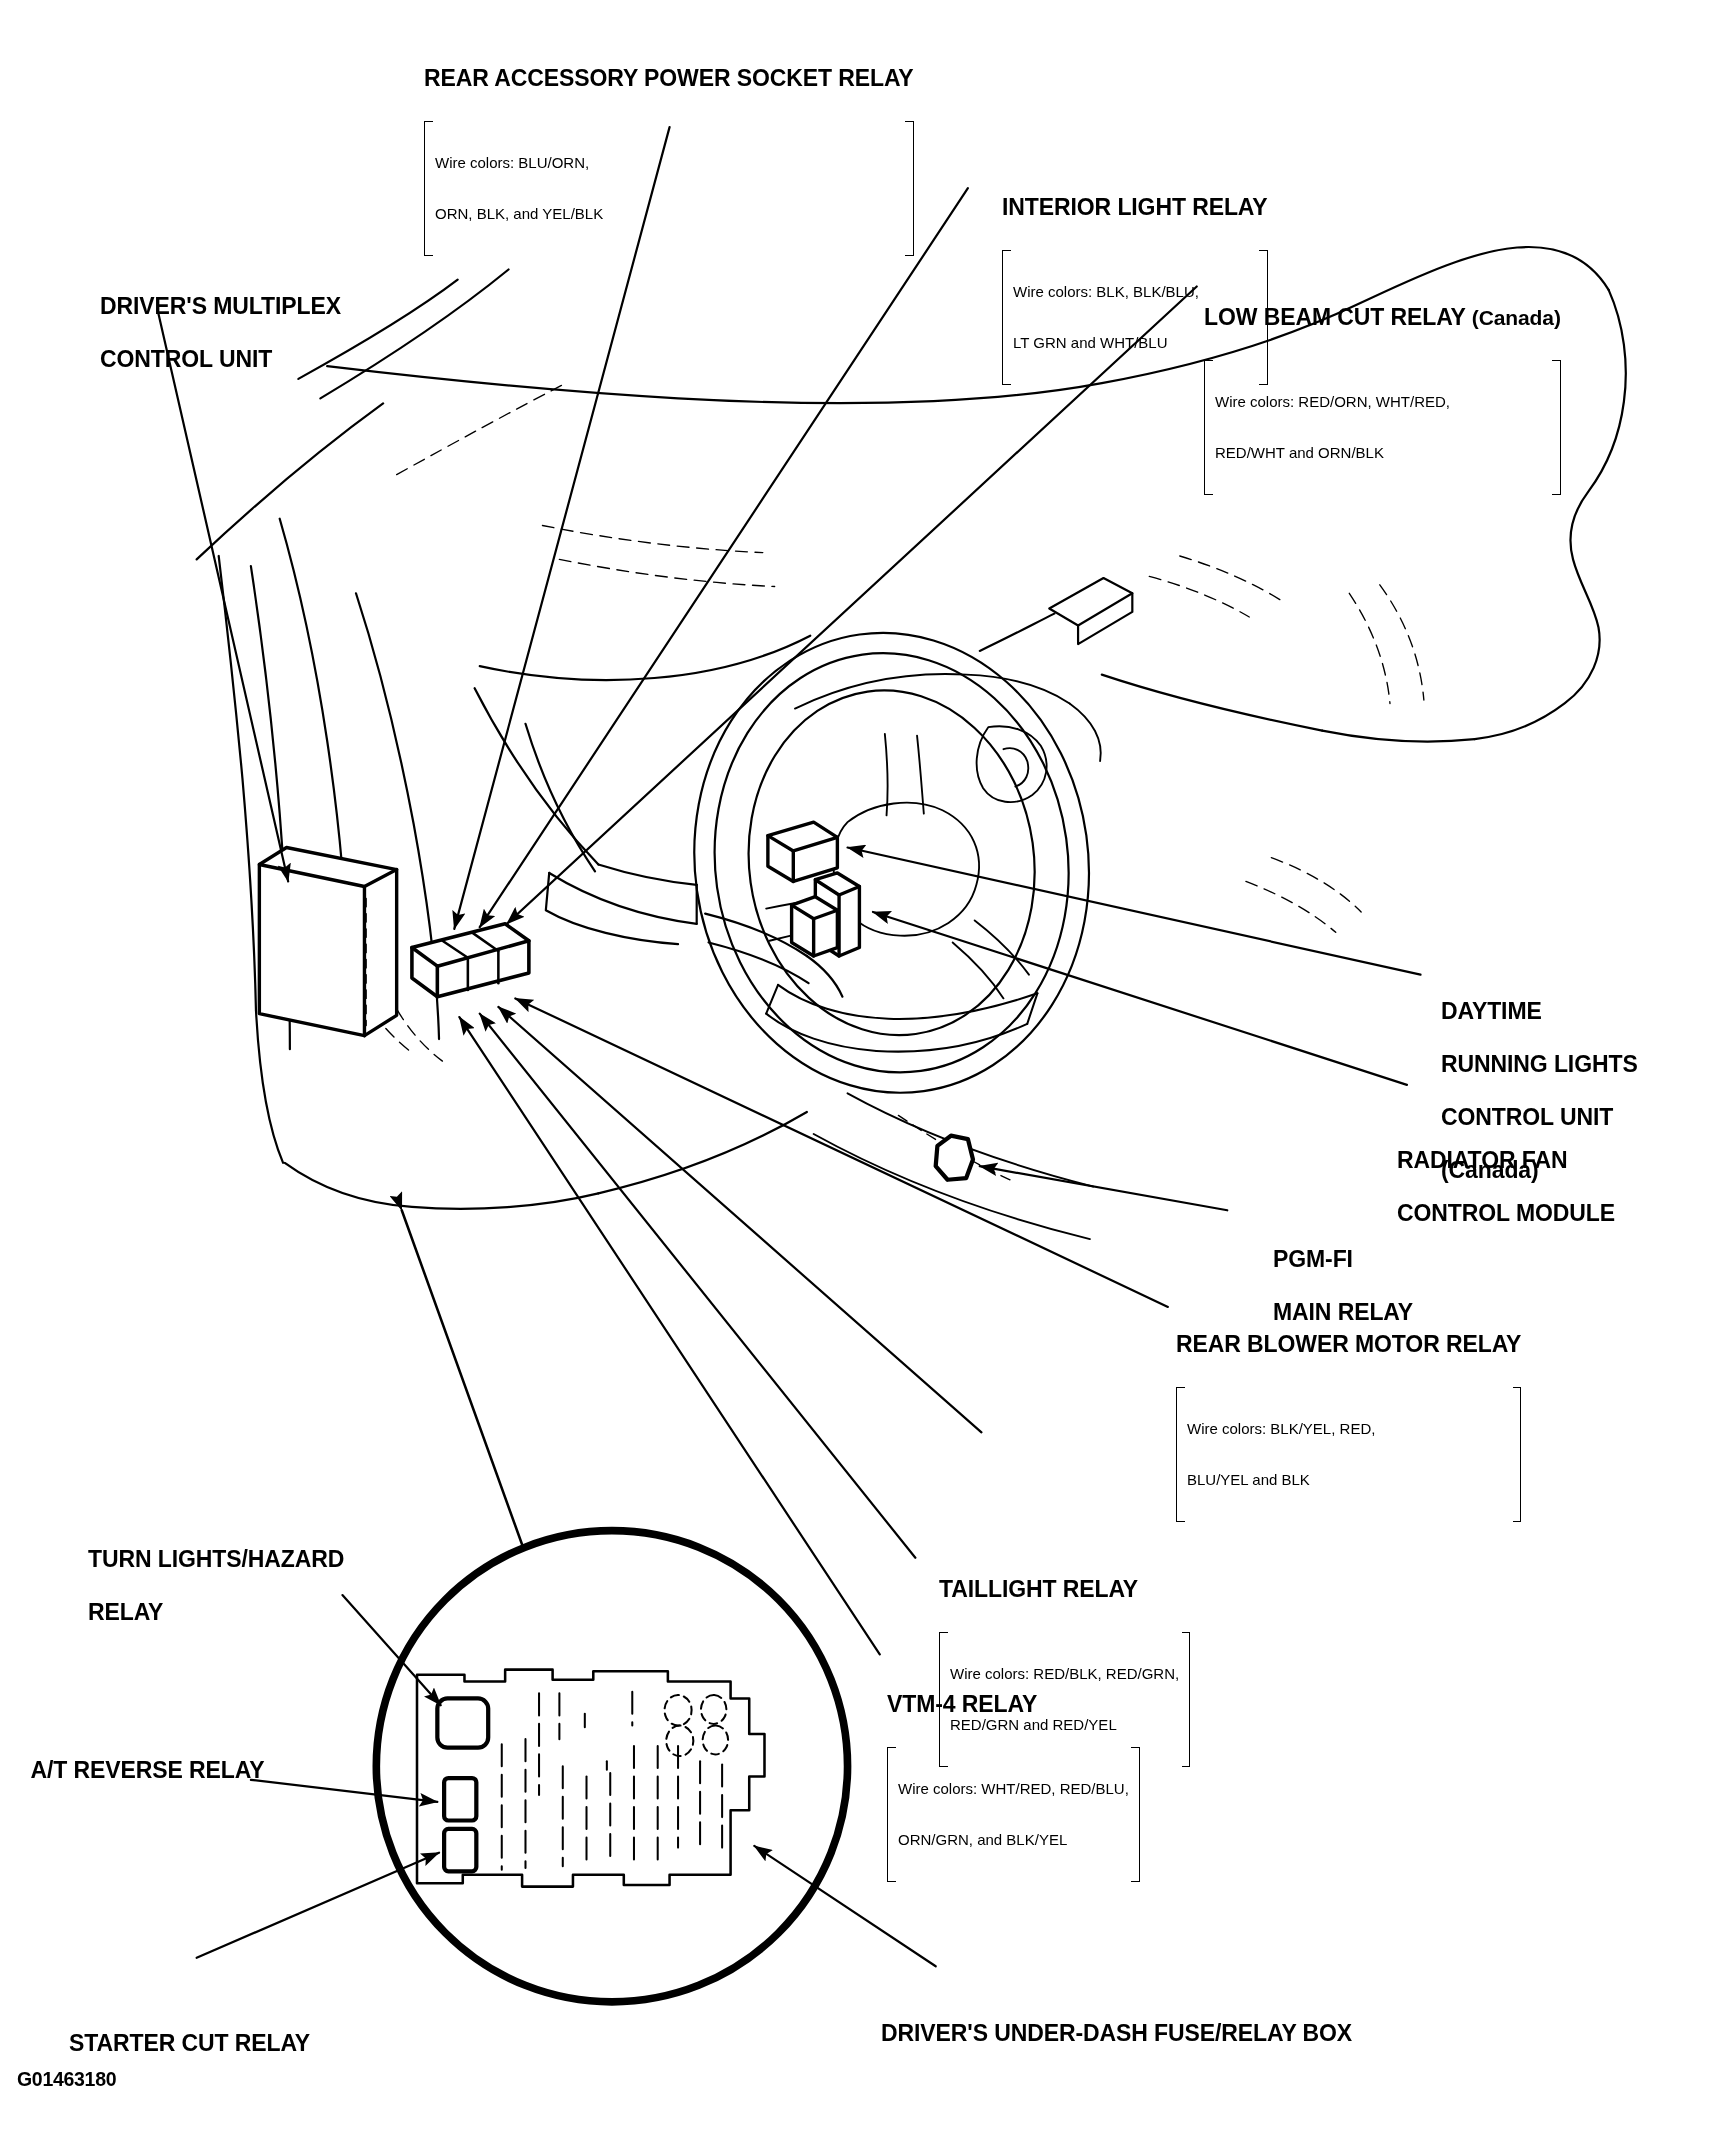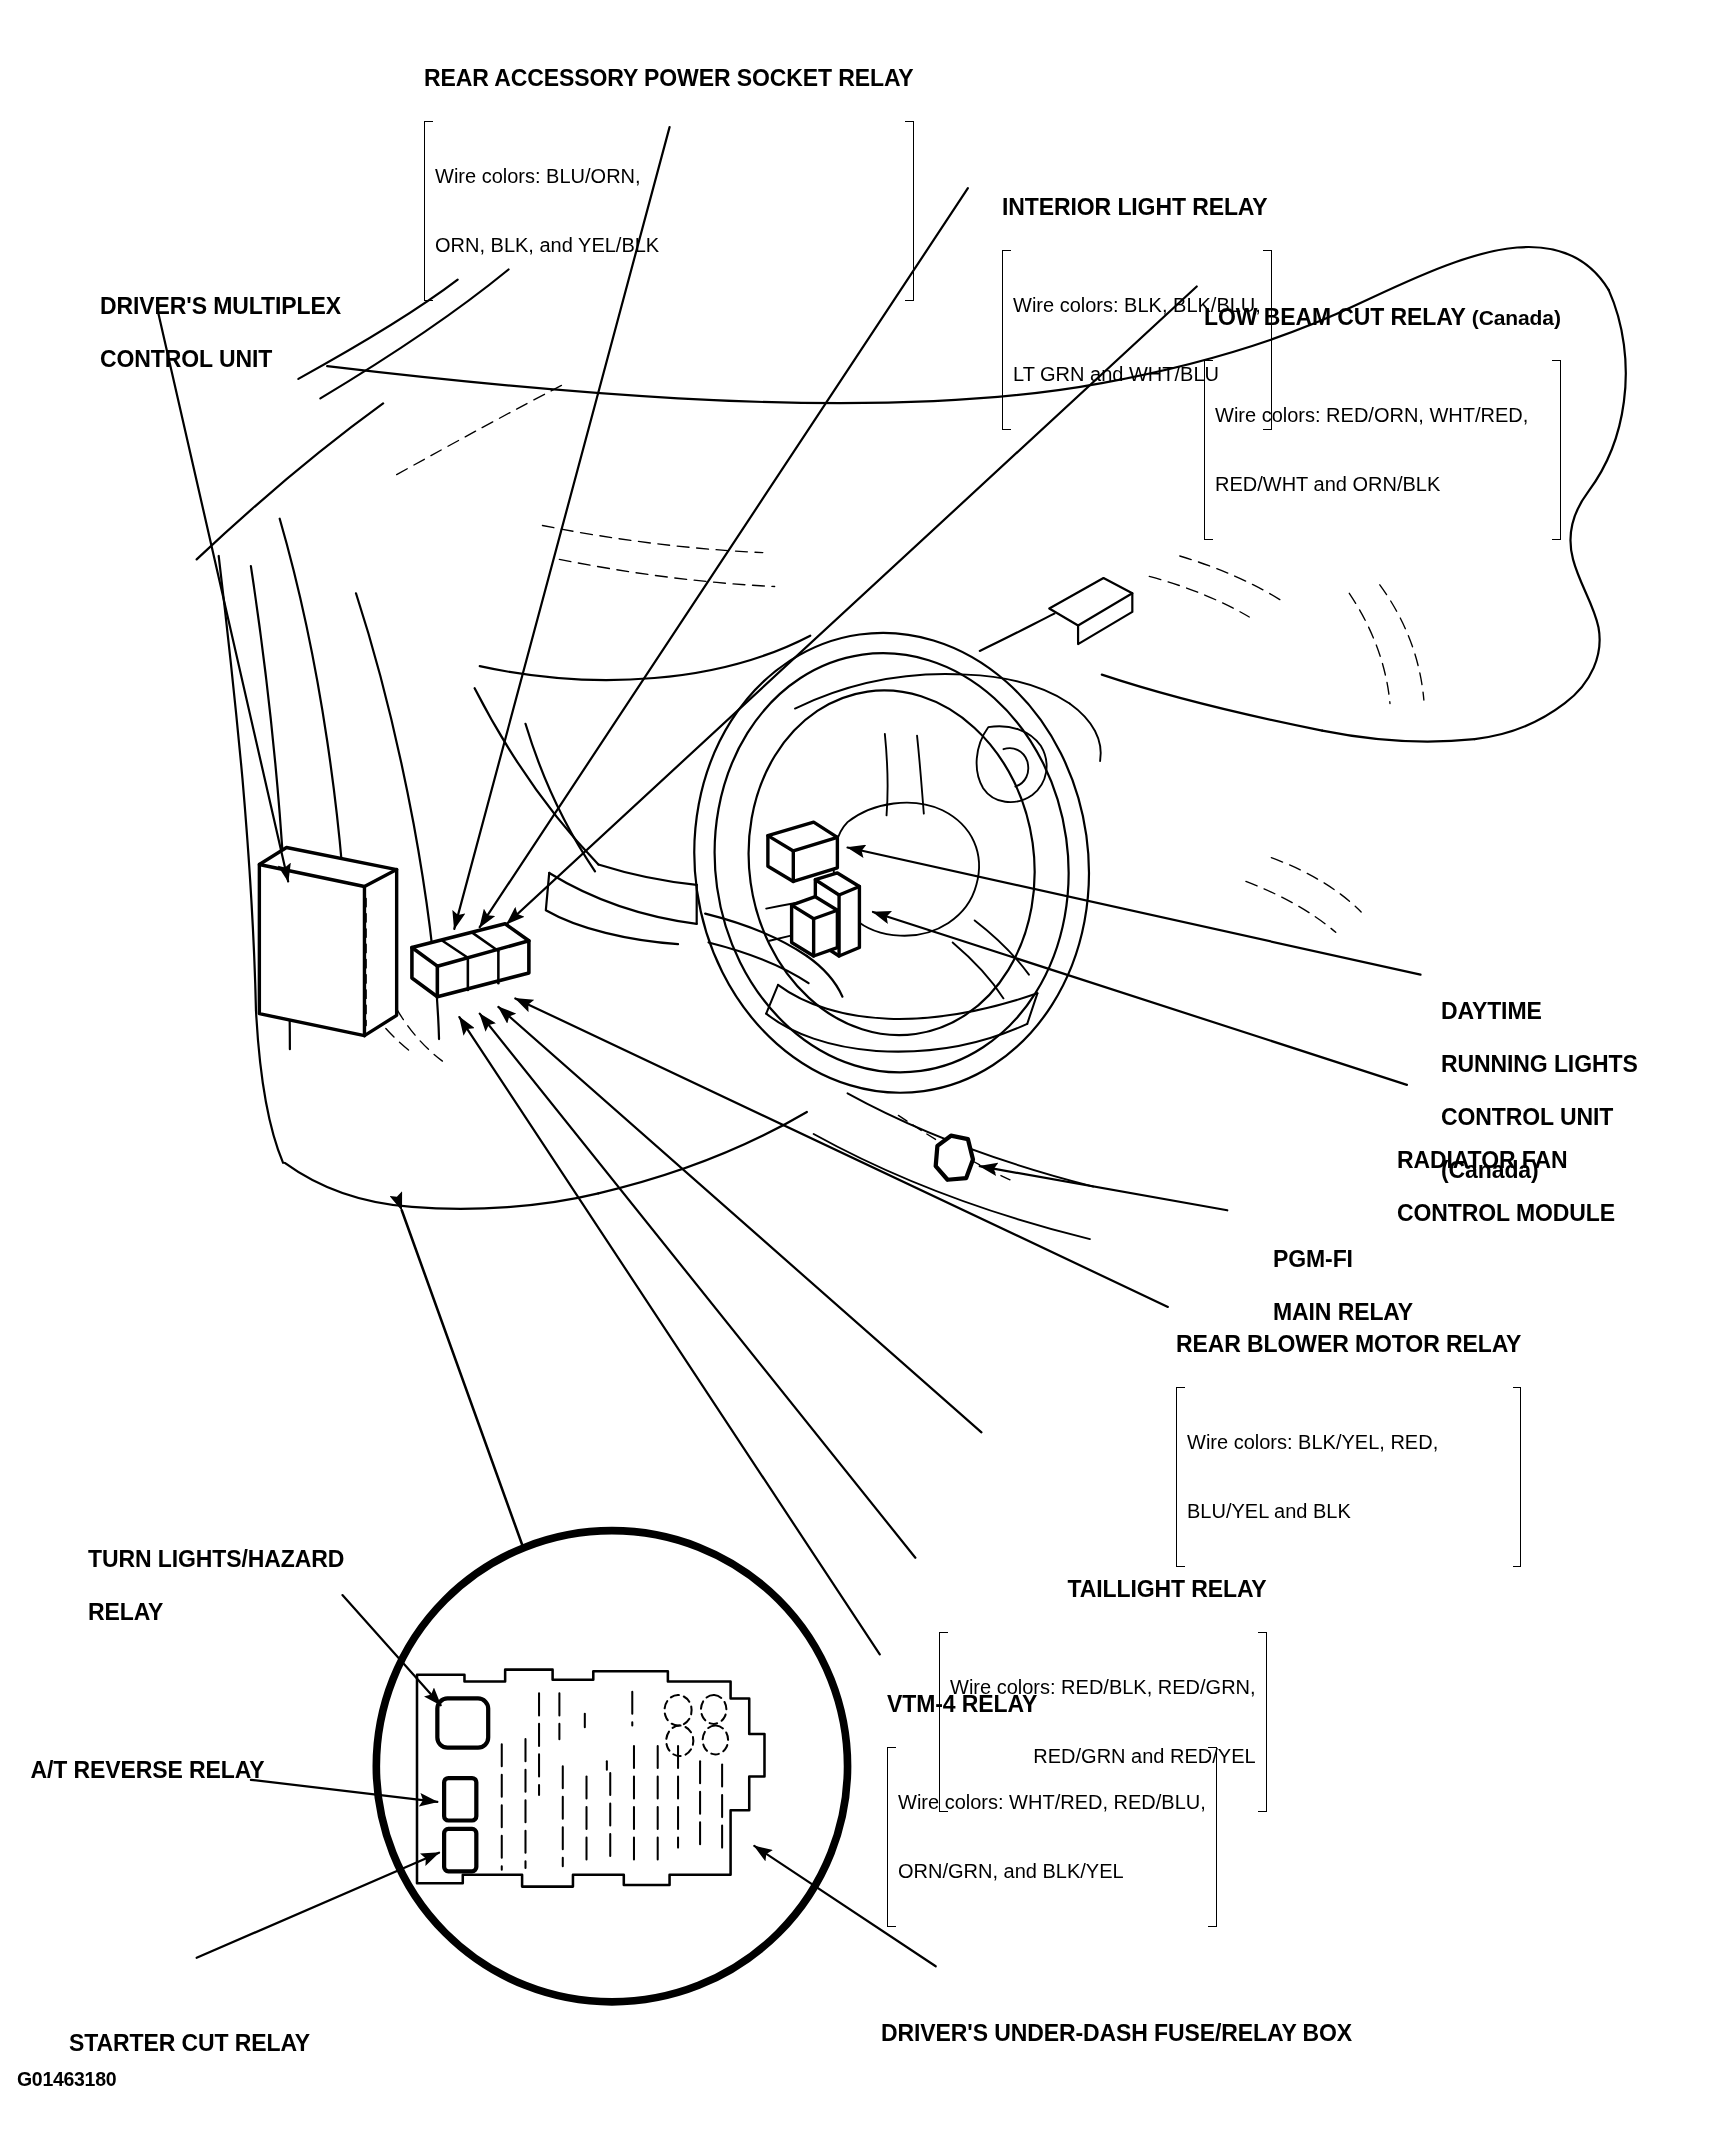--- a/index.html
+++ b/index.html
@@ -38,21 +38,21 @@
     letter-spacing: -0.1px;
     font-stretch: condensed;
   }
   .lbl .ttl .paren {
     font-weight: bold;
     font-size: 21px;
   }
   .wires {
     position: relative;
     display: block;
-    font-size: 20px;
+    font-size: 15px;
     line-height: 1.14;
     padding-left: 11px;
     padding-right: 11px;
     margin-top: 0.8px;
   }
   .wires .wline { display: block; }
   .wires::before,
   .wires::after {
     content: "";
     position: absolute;
@@ -374,21 +374,21 @@
       <span class="wline">BLU/YEL and BLK</span>
     </span>
   </div>
 
   <div class="lbl plain" style="left:1273px; top:1218px;">
     <span class="ttl">PGM-FI</span>
     <span class="ttl">MAIN RELAY</span>
   </div>
 
 
-  <div class="lbl" style="left:939px; top:1548px;text-align:right;">
+  <div class="lbl" style="left:939px; top:1548px;">
     <span class="ttl">TAILLIGHT RELAY</span>
     <span class="wires">
       <span class="wline">Wire colors: RED/BLK, RED/GRN,</span>
       <span class="wline">RED/GRN and RED/YEL</span>
     </span>
   </div>
 
   <div class="lbl" style="left:887px; top:1663px;">
     <span class="ttl">VTM-4 RELAY</span>
     <span class="wires">

